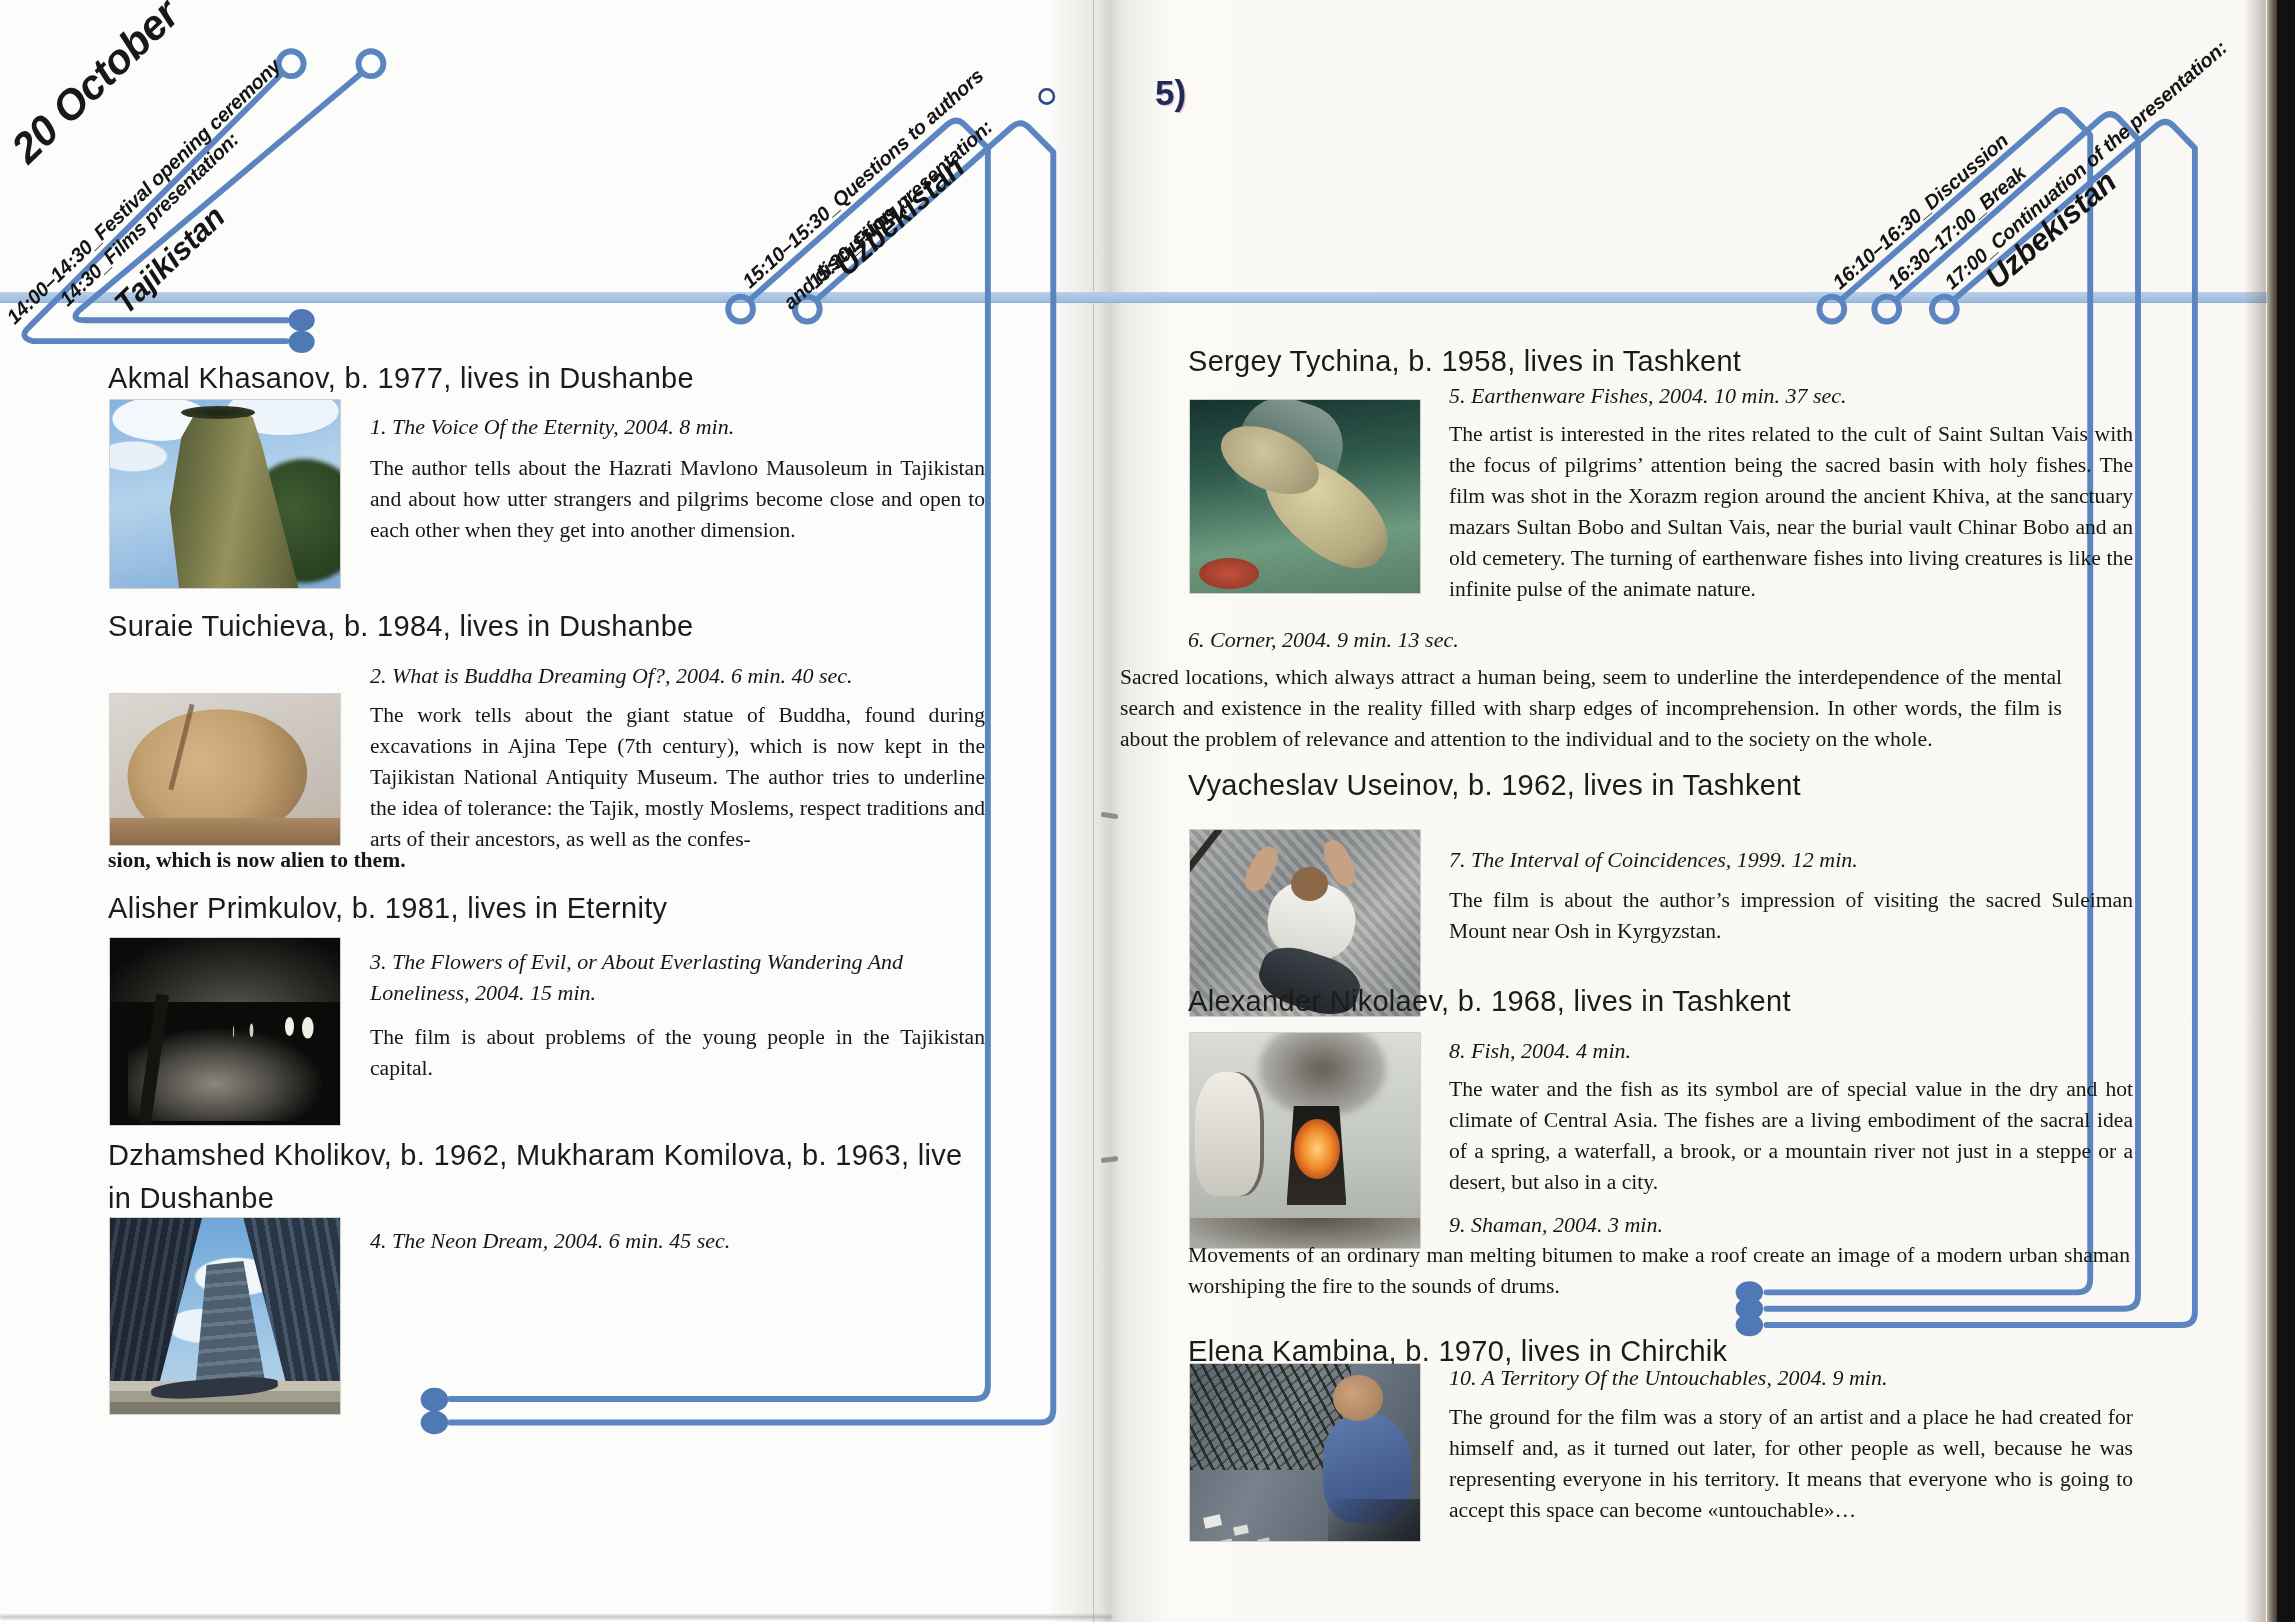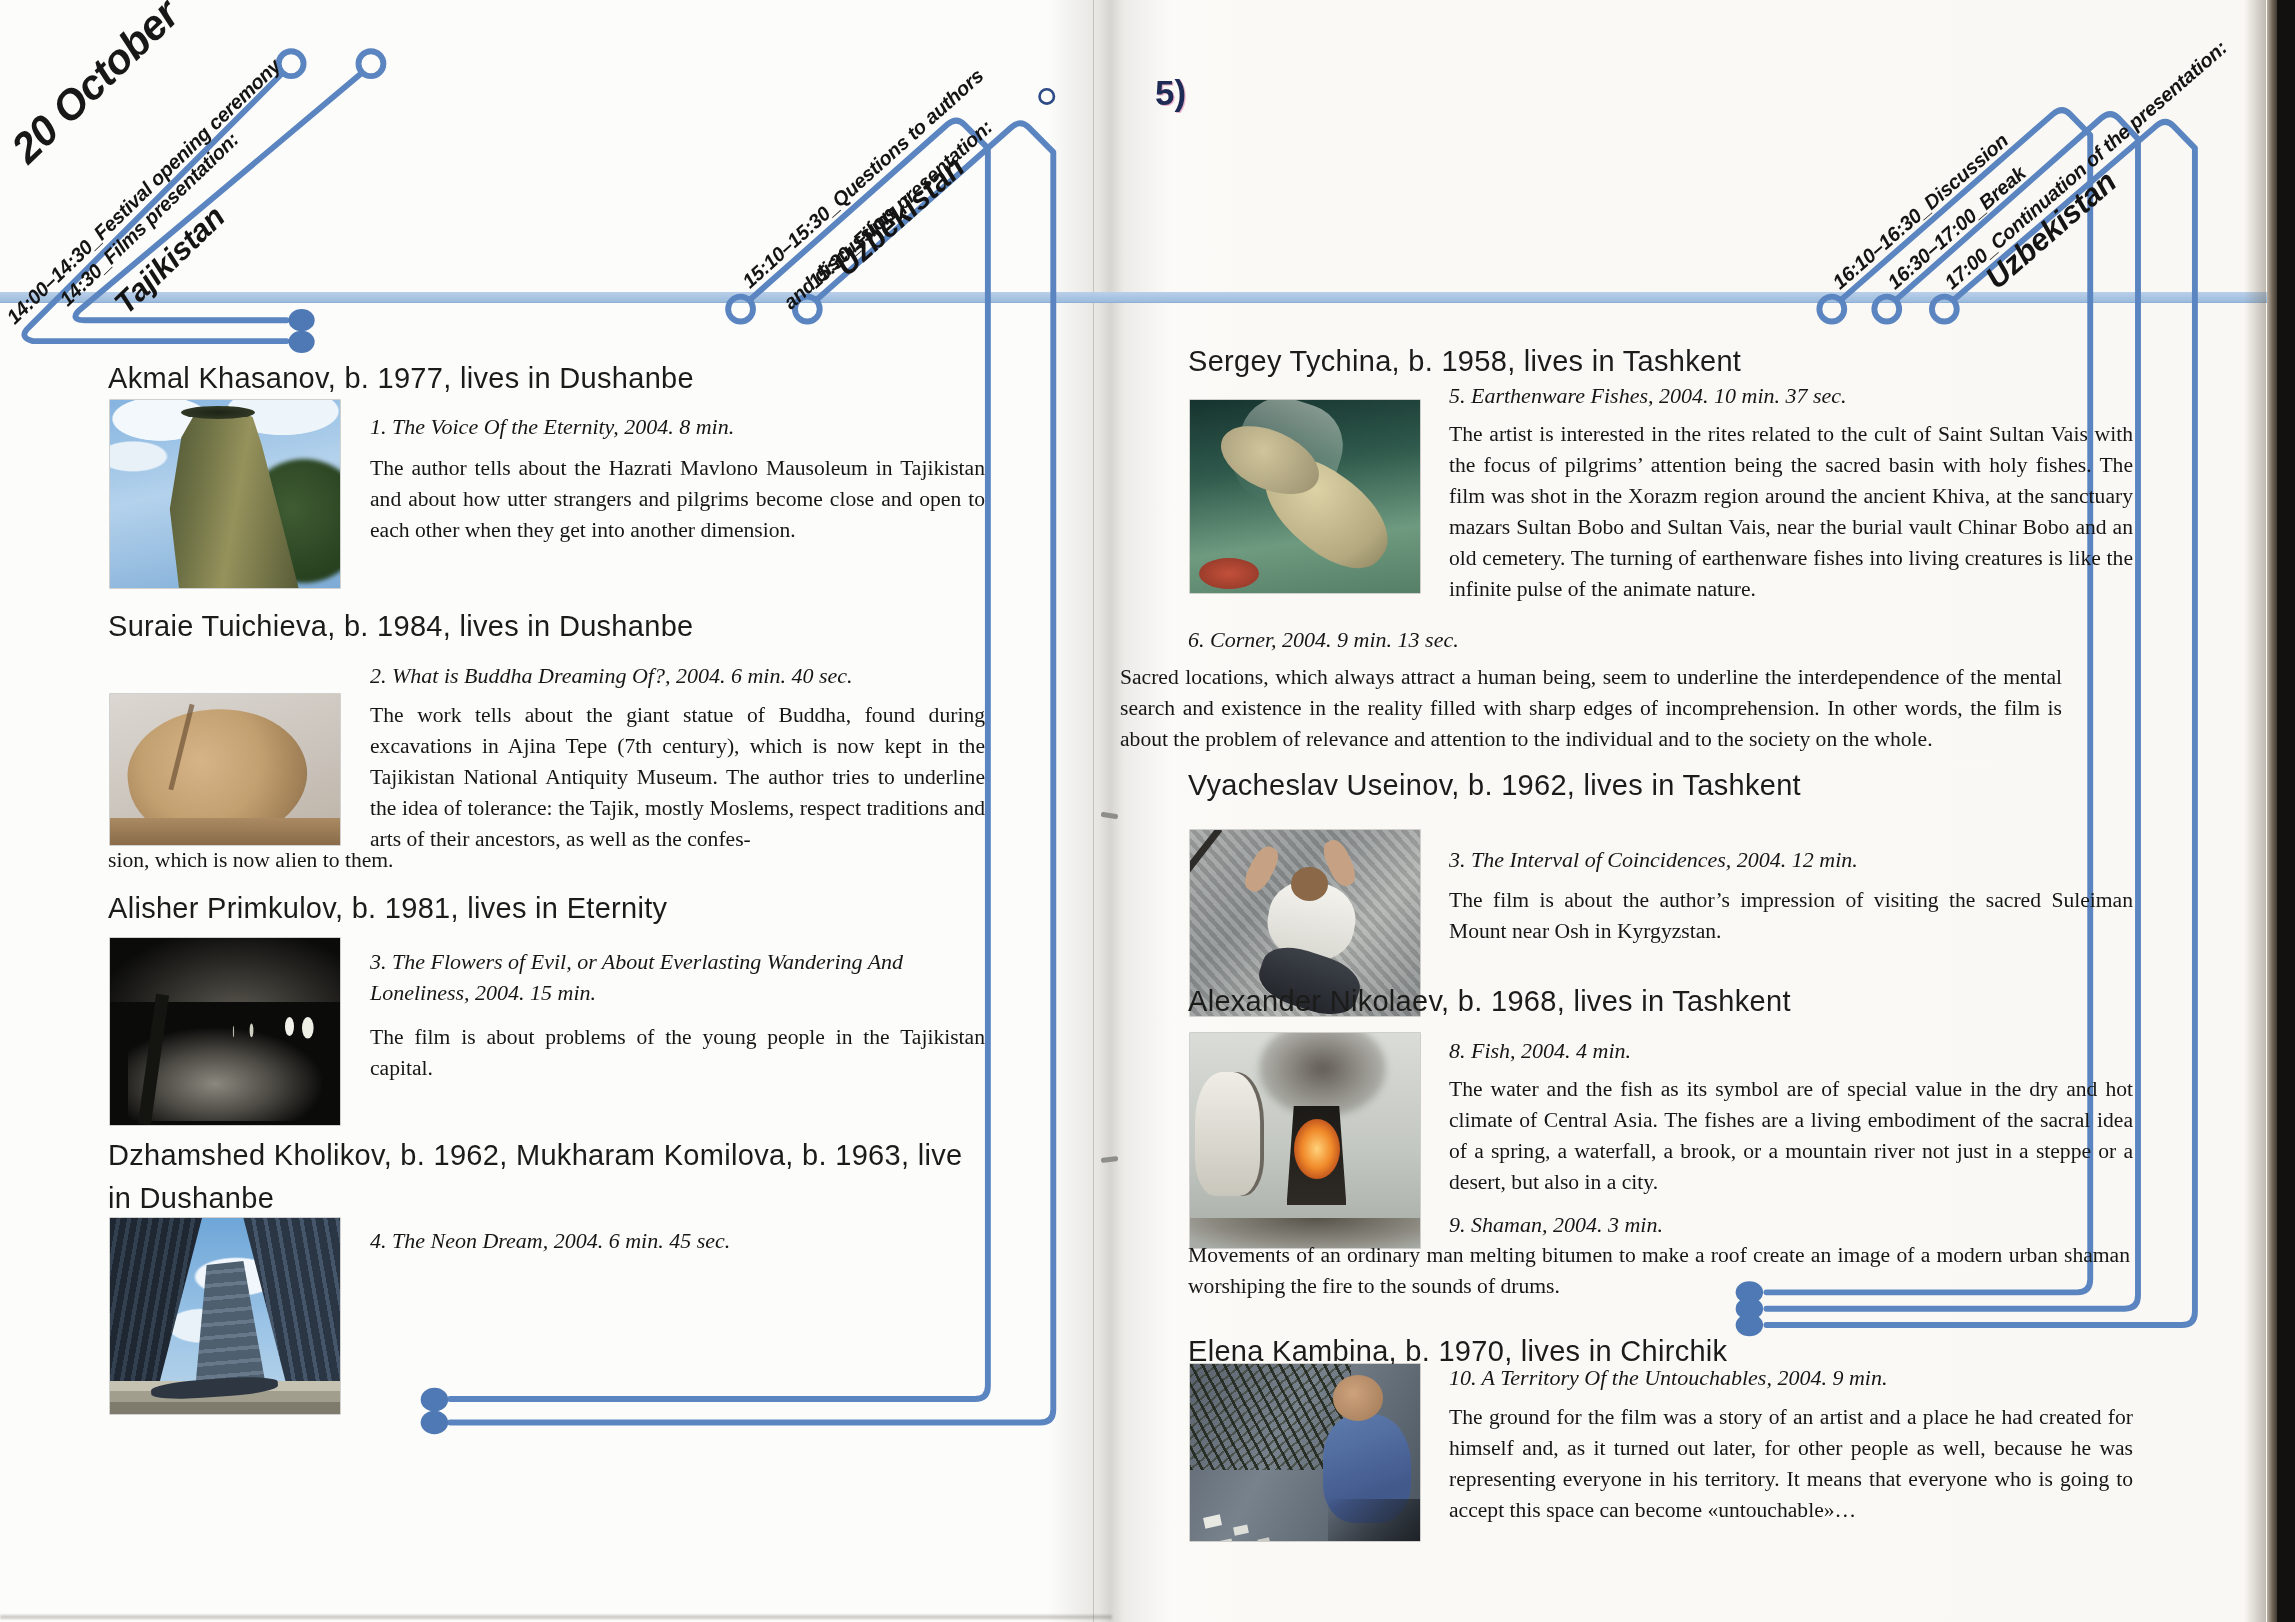--- a/index.html
+++ b/index.html
@@ -13,21 +13,21 @@
     font-family:"Liberation Sans",sans-serif;font-size:29px;line-height:1.45;
     font-weight:400;color:#1b1b1a;letter-spacing:0.3px;transform:scaleY(1.02);
   }
   .film-title{
     font-family:"Liberation Serif",serif;font-style:italic;font-size:22px;line-height:31px;color:#161614;
   }
   .film-desc{
     font-family:"Liberation Serif",serif;font-size:21.6px;line-height:31px;color:#161614;
     text-align:justify;
   }
-  .film-desc.single{text-align:left;}
+  .film-desc.single{text-align:left;font-weight:bold;}
   .rot-label{
     font-family:"Liberation Sans",sans-serif;font-weight:700;font-style:italic;
     font-size:20px;line-height:21.6px;white-space:nowrap;color:#141414;
     transform-origin:0 100%;letter-spacing:-0.3px;
   }
   .rot-country{
     font-family:"Liberation Sans",sans-serif;font-weight:700;font-style:italic;
     font-size:31px;line-height:33px;white-space:nowrap;color:#141414;
     transform-origin:0 100%;letter-spacing:-0.3px;
   }
@@ -230,21 +230,21 @@
     <div style="left:-6%;top:-8%;width:6.5px;height:70%;transform:rotate(38deg);background:#2e2c28;"></div>
     <div style="left:34%;top:28%;width:38%;height:42%;border-radius:45%;
       transform:rotate(10deg);background:linear-gradient(#f4f3ee,#d8d7d0);"></div>
     <div style="left:44%;top:20%;width:16%;height:18%;border-radius:50%;background:#8a6848;"></div>
     <div style="left:26%;top:8%;width:10%;height:26%;border-radius:40%;transform:rotate(28deg);background:#c7a183;"></div>
     <div style="left:60%;top:5%;width:10%;height:26%;border-radius:40%;transform:rotate(-24deg);background:#c7a183;"></div>
     <div style="left:30%;top:66%;width:44%;height:30%;border-radius:40%;transform:rotate(18deg);
       background:linear-gradient(#3c4148,#23262b);"></div>
   </div>
 
-  <div class="abs film-title" style="left:1449px;top:844px;width:687px;">3. The Interval of Coincidences, 2004. 12 min.</div>
+  <div class="abs film-title" style="left:1449px;top:844px;width:687px;">7. The Interval of Coincidences, 1999. 12 min.</div>
   <div class="abs film-desc" style="left:1449px;top:885px;width:684px;">The film is about the author’s impression of visiting the sacred Suleiman Mount near Osh in Kyrgyzstan.</div>
 
   <div class="abs heading" style="left:1188px;top:980px;width:942px;">Alexander Nikolaev, b. 1968, lives in Tashkent</div>
 
   <div class="abs photo" style="left:1190px;top:1033px;width:230px;height:215px;">
     <div style="inset:0;background:linear-gradient(#d9dcd7,#c3c7c1 55%,#a7aba5);"></div>
     <div style="left:30%;top:-6%;width:55%;height:45%;border-radius:50%;filter:blur(3.9px);
       background:radial-gradient(rgba(70,62,54,0.8),rgba(70,62,54,0));"></div>
     <div style="left:2%;top:18%;width:30%;height:58%;border-radius:40% 40% 30% 30%;
       background:linear-gradient(#efede6,#c9c6bc);box-shadow:inset -3.9px 0 0 #6b675f;"></div>

